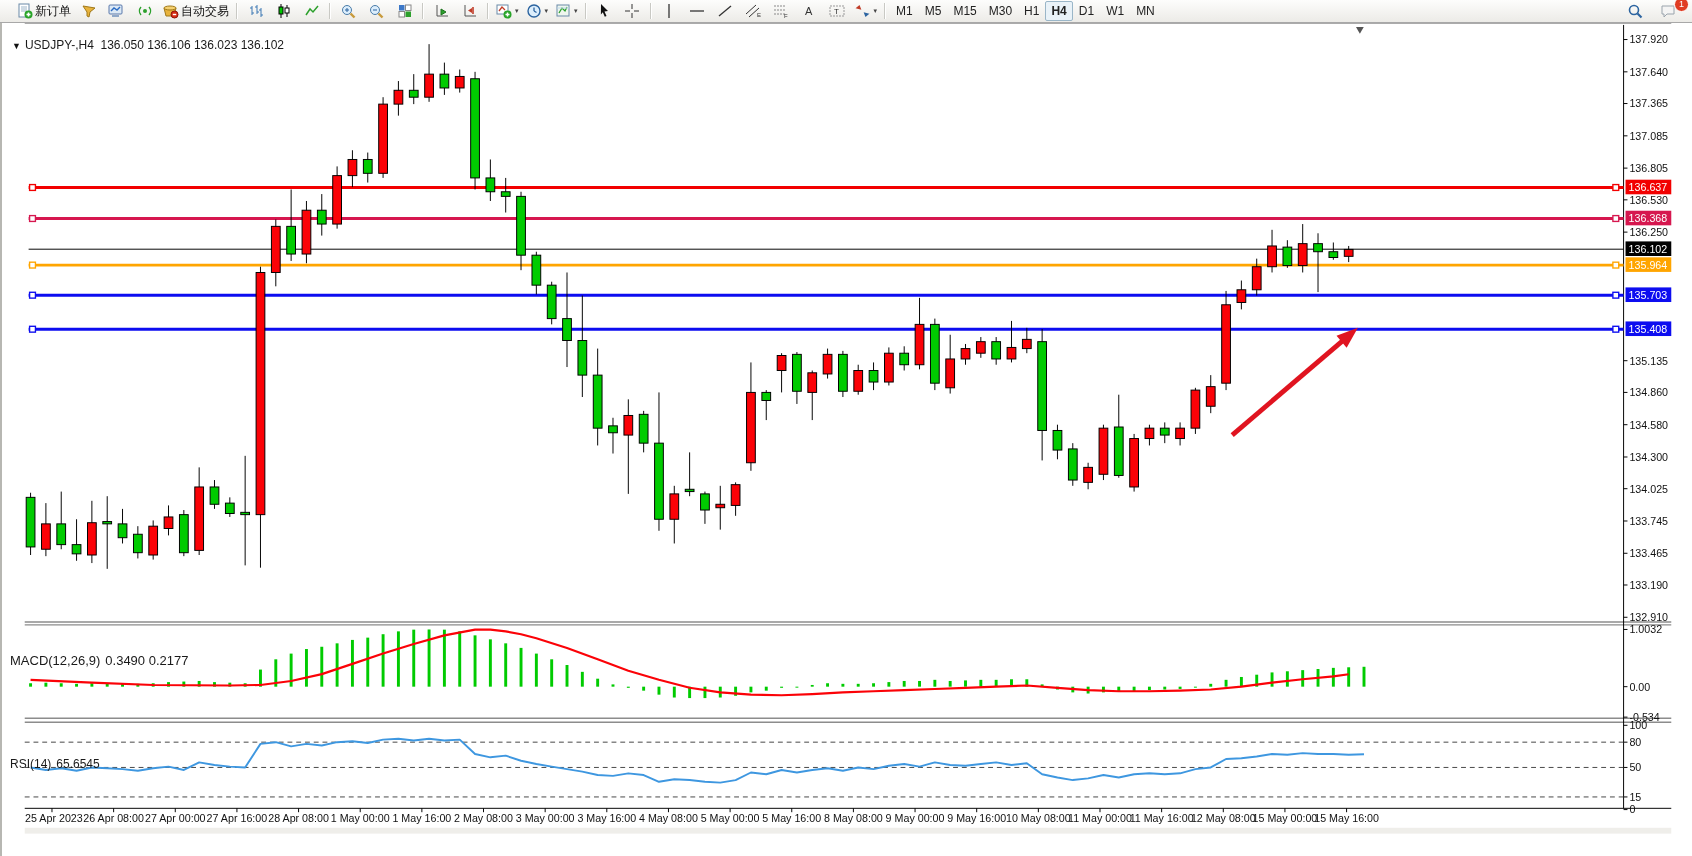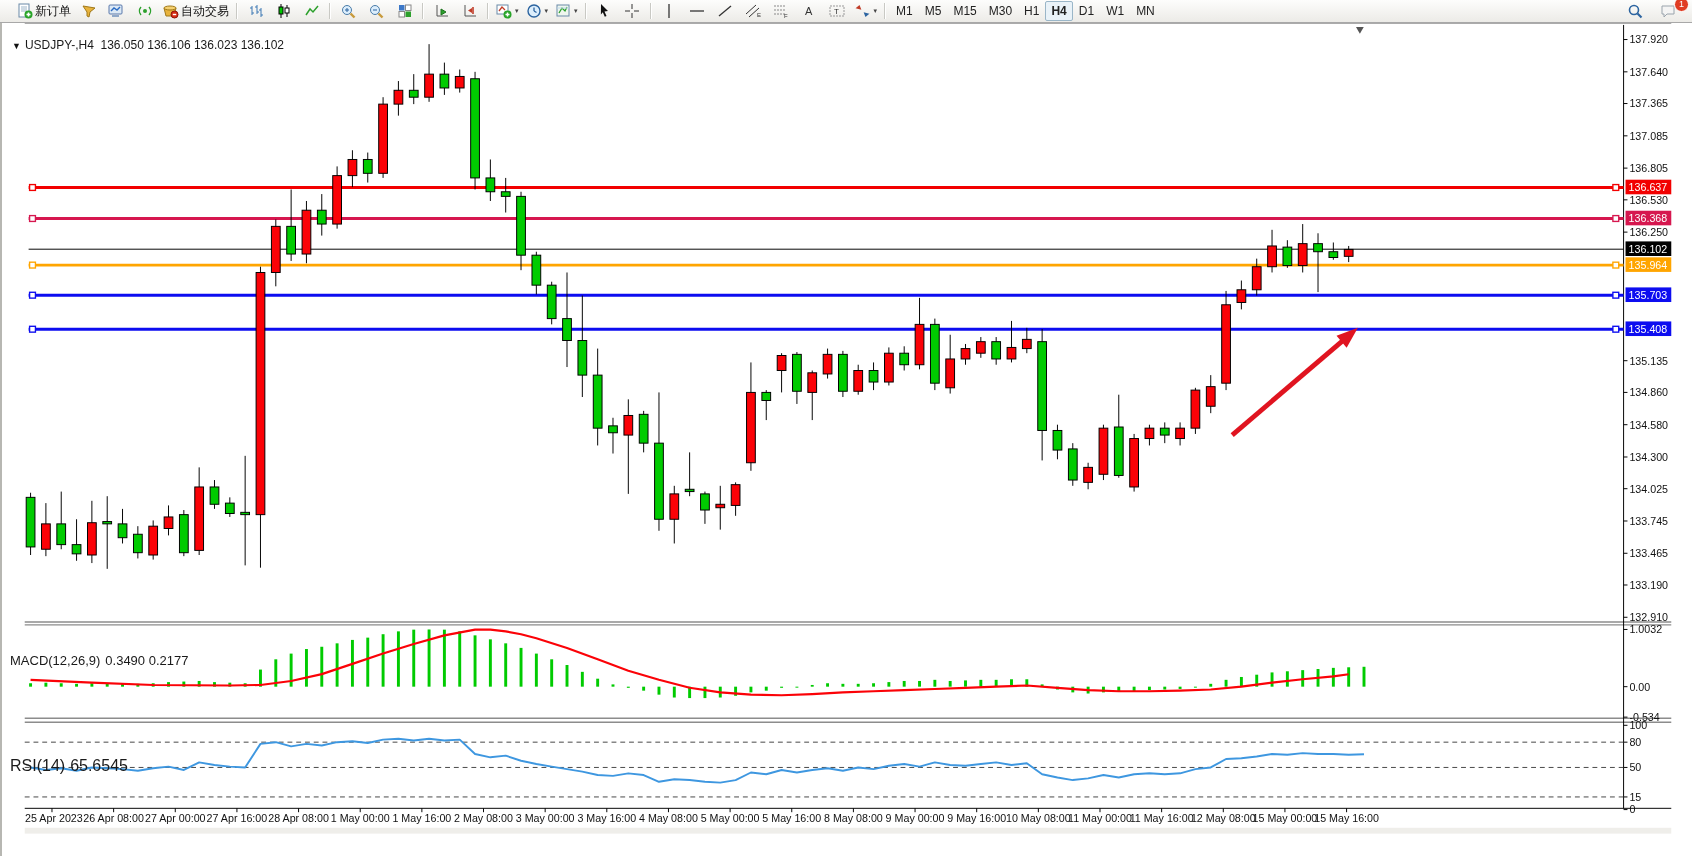--- a/index.html
+++ b/index.html
@@ -23,21 +23,21 @@
     border-radius:50%;width:13px;height:13px;font-size:9px;display:flex;align-items:center;
     justify-content:center;border:1px solid #fff;}
   
   #chart-window{position:absolute;left:0;top:23px;width:1692px;height:833px;background:#fff;
     border-left:2px solid #b7b7b2;box-sizing:border-box;}
   #chart-svg{position:absolute;left:0;top:0;z-index:1;}
   .overlay{position:absolute;z-index:3;font-size:12px;color:#1a1a1a;white-space:nowrap;margin-top:8px;}
   #chart-title{left:10px;top:7px;}
   #chart-title .tri{font-size:9px;color:#111;margin-right:4px;}
   #macd-label-box{left:8px;top:622px;font-size:13px;}
-  #rsi-label-box{left:8px;top:726px;font-size:16px;}
+  #rsi-label-box{left:8px;top:726px;font-size:12px;}
   .ind-val{margin-left:5px;}
 </style>
 </head>
 <body>
 
 <div id="toolbar">
   <div class="tb-btn">
     <svg width="16" height="16" viewBox="0 0 16 16">
         <rect x="2" y="1" width="10" height="13" fill="#fff" stroke="#6b8aa8"></rect>
         <line x1="4" y1="4" x2="10" y2="4" stroke="#9db5c8"></line>

